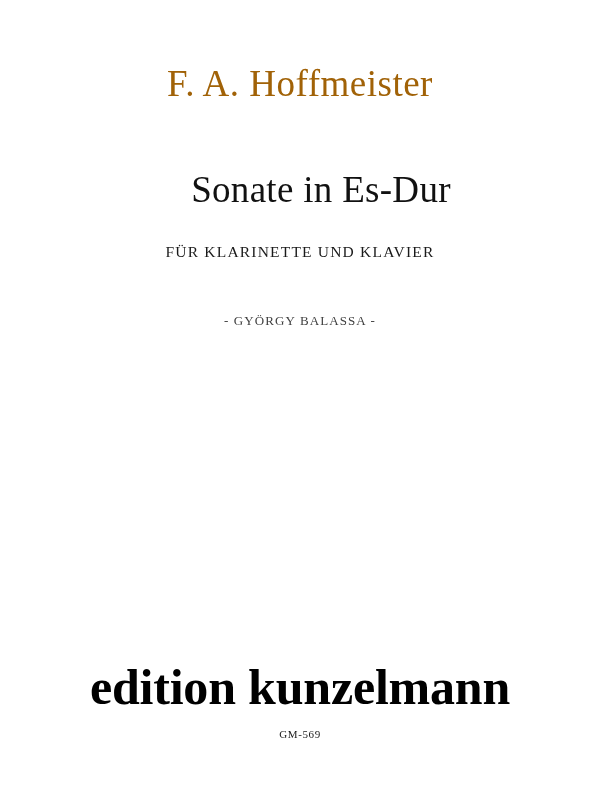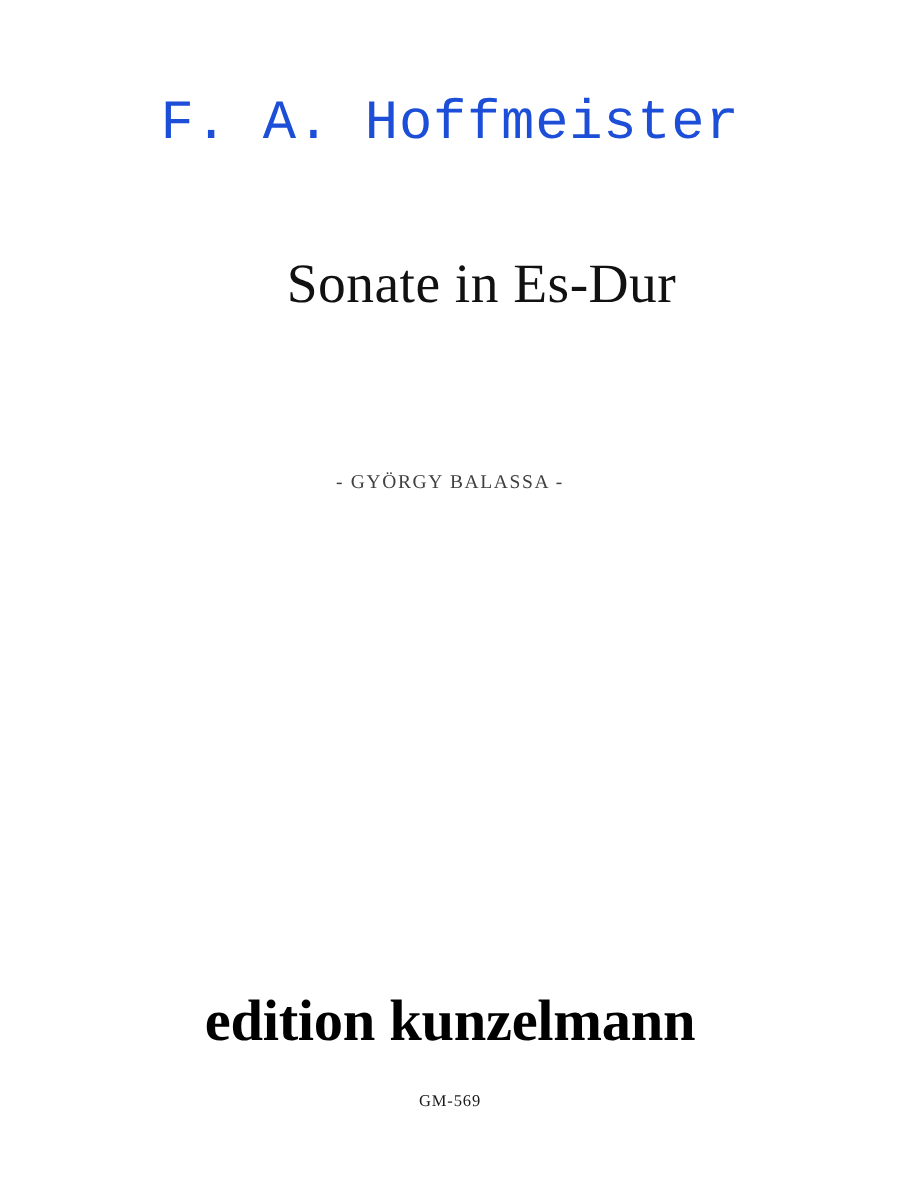--- a/index.html
+++ b/index.html
@@ -19,25 +19,25 @@
     width: 600px;
     height: 788px;
     box-sizing: border-box;
   }
   .composer {
     position: absolute;
     top: 62px;
     left: 0;
     width: 600px;
     text-align: center;
-    font-family: Liberation Mono, monospace;
+    font-family: Liberation Serif, serif;
     font-size: 37px;
     font-weight: 400;
     letter-spacing: 0.5px;
-    color: #1d4ed8;
+    color: #a16207;
   }
   .title {
     position: absolute;
     top: 168px;
     left: 0;
     width: 600px;
     text-align: center;
     font-family: "Liberation Serif", serif;
     font-size: 37px;
     font-weight: 400;
@@ -69,21 +69,21 @@
     letter-spacing: 1.1px;
     color: #404040;
   }
   .publisher {
     position: absolute;
     top: 658px;
     left: 0;
     width: 600px;
     text-align: center;
     font-family: "Liberation Serif", serif;
-    font-size: 39px;
+    font-size: 50px;
     font-weight: 700;
     letter-spacing: -0.2px;
     color: #000000;
   }
   .plate-number {
     position: absolute;
     top: 728px;
     left: 0;
     width: 600px;
     text-align: center;
@@ -95,20 +95,21 @@
 </style>
 </head>
 <body>
 
 <div class="page">
 
   <div class="composer">F. A. Hoffmeister</div>
 
   <div class="title">Sonate in Es-Dur</div>
 
+  <div class="subtitle">FÜR KLARINETTE UND KLAVIER</div>
 
   <div class="editor">- GYÖRGY BALASSA -</div>
 
   <div class="publisher">edition kunzelmann</div>
 
   <div class="plate-number">GM-569</div>
 
 </div>
 
 </body></html>

